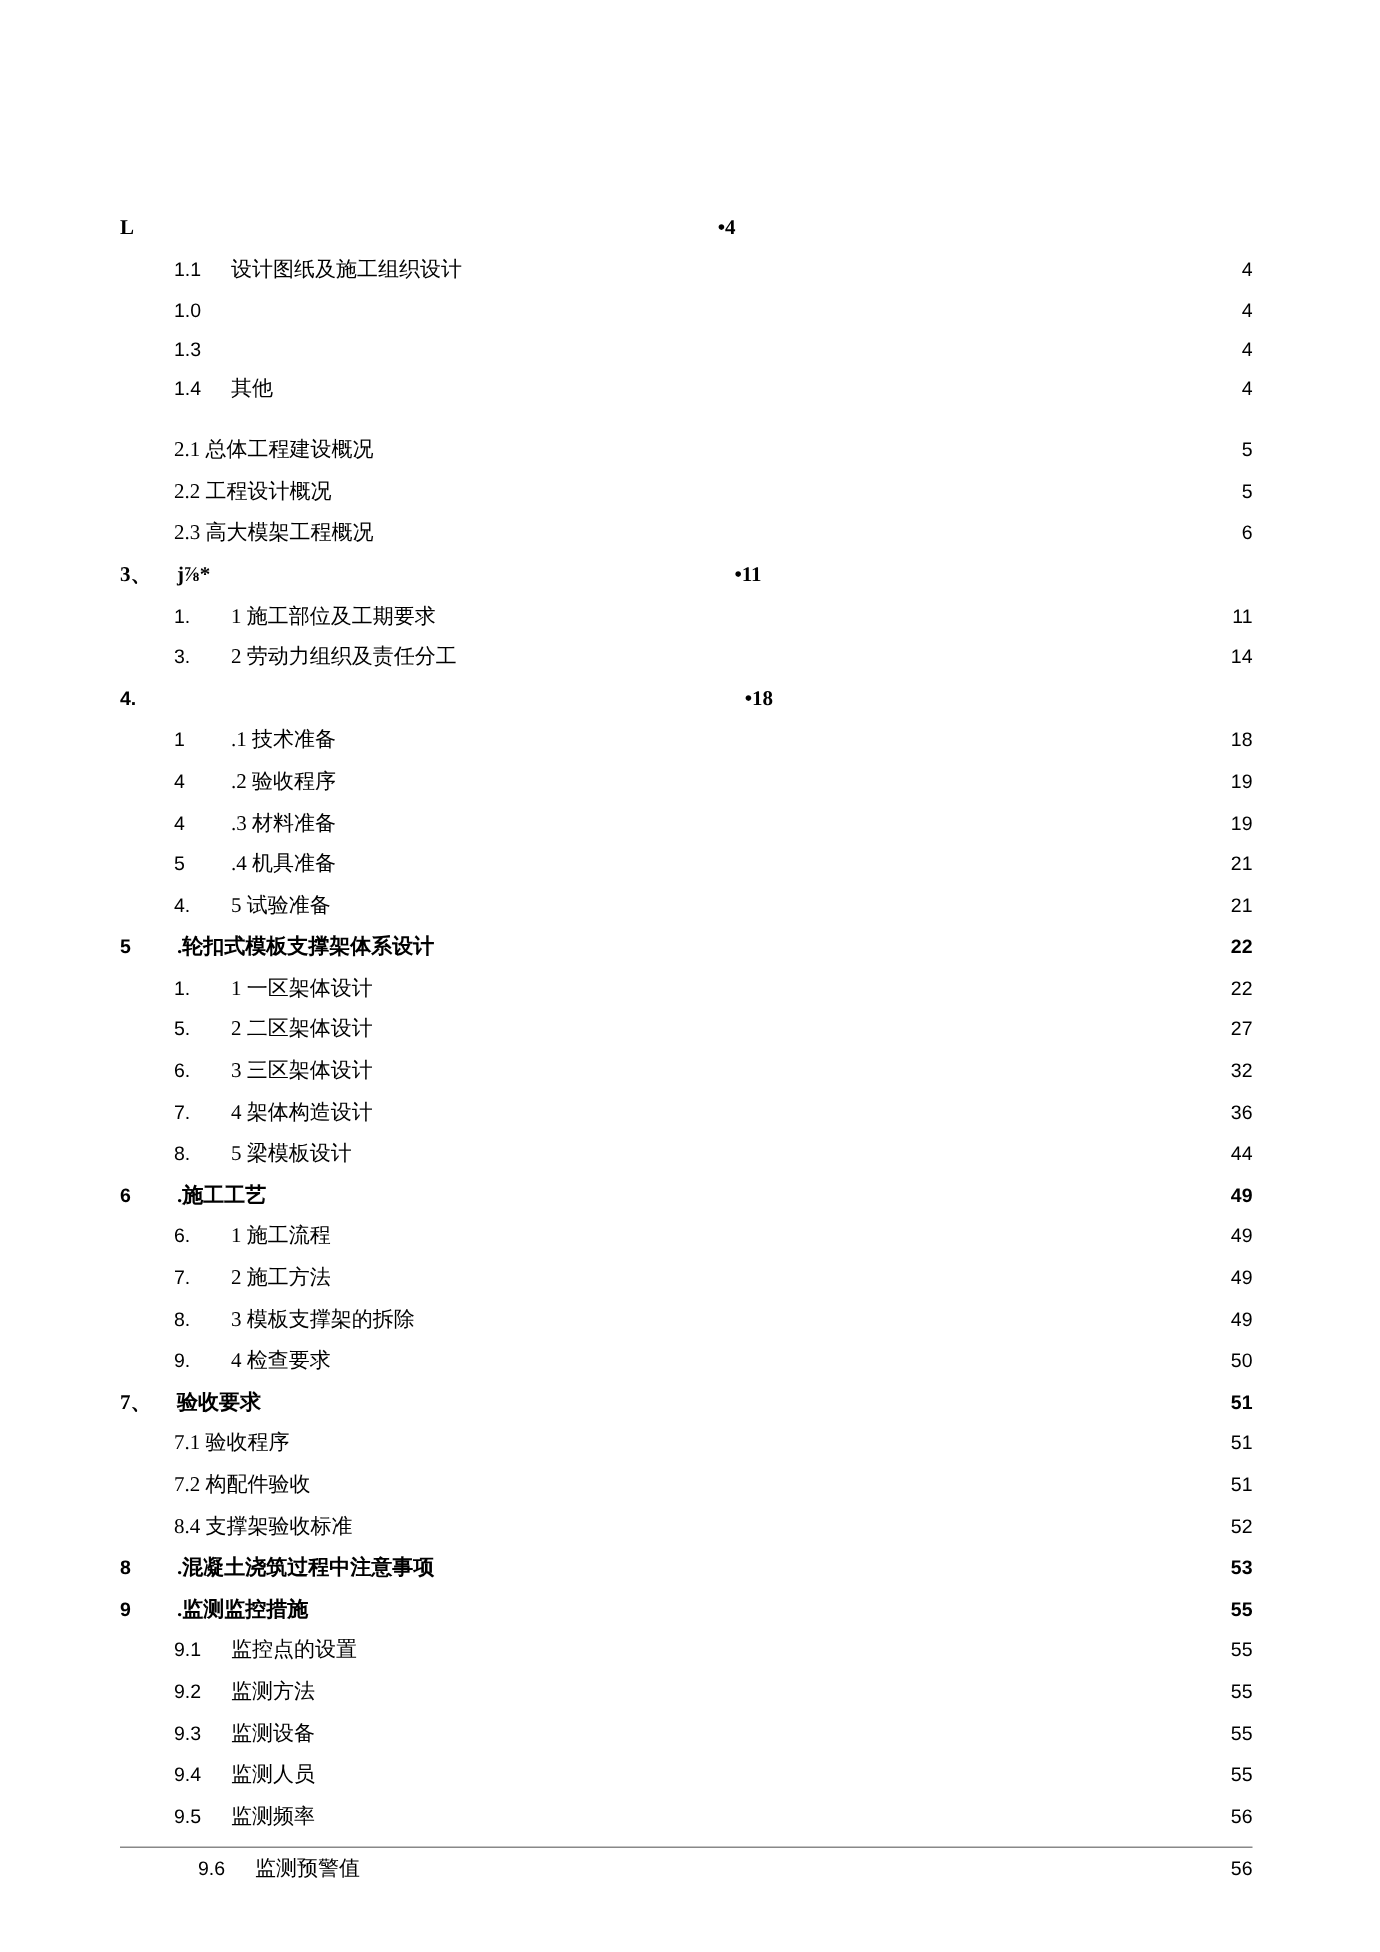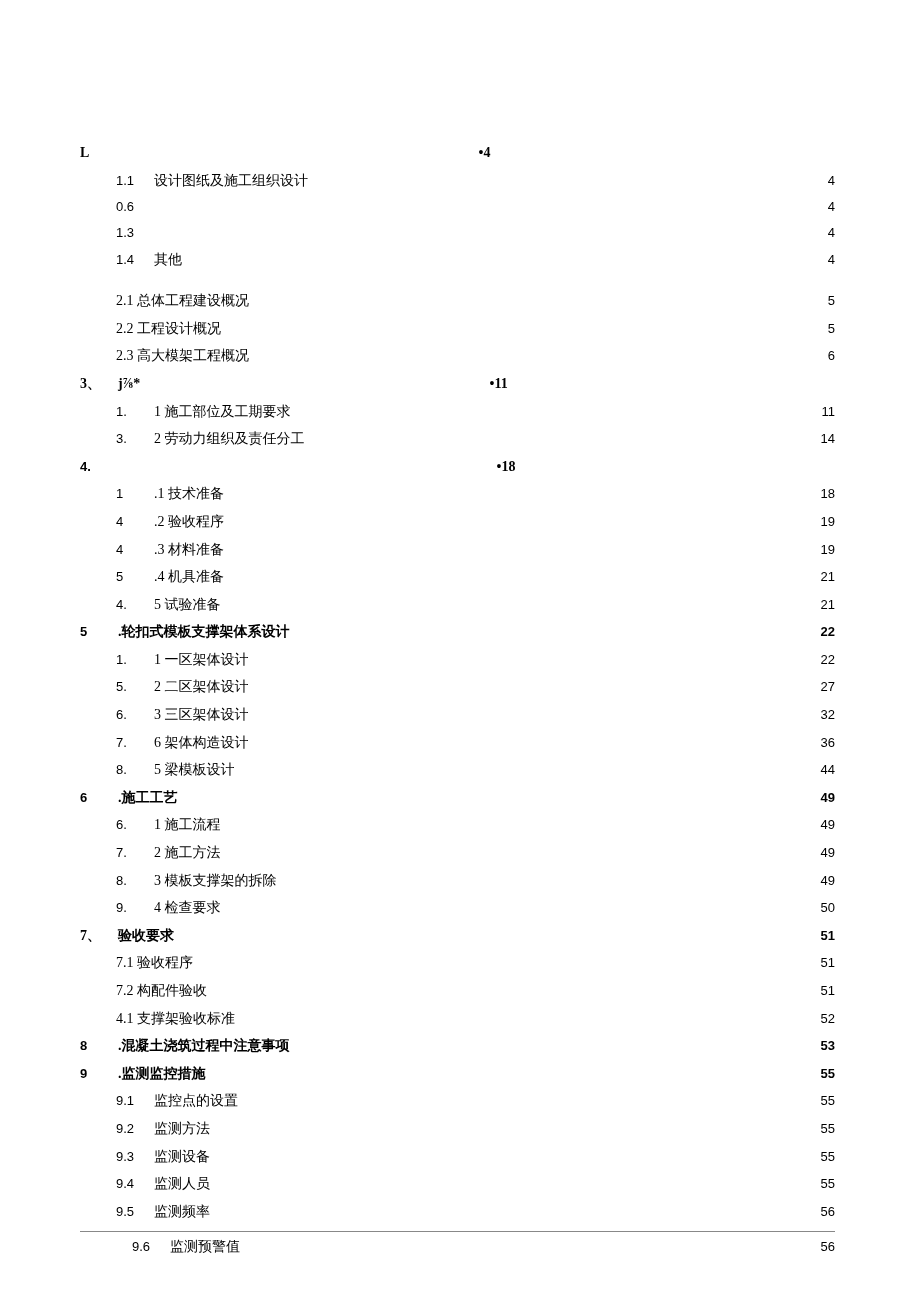--- a/index.html
+++ b/index.html
@@ -72,21 +72,21 @@
       <span class="leader thick" style="max-width: 420px;"></span>
       <span style="font-weight: bold; flex: 1 1 0%;">•4</span>
     </div>
     <div class="entry lvl2">
       <span class="num ">1.1</span>
       <span class="txt">设计图纸及施工组织设计</span>
       <span class="leader "></span>
       <span class="pg">4</span>
     </div>
     <div class="entry lvl2">
-      <span class="num ">0.6</span>
+      <span class="num ">1.0</span>
       <span class="leader "></span>
       <span class="pg">4</span>
     </div>
     <div class="entry lvl2">
       <span class="num ">1.3</span>
       <span class="leader "></span>
       <span class="pg">4</span>
     </div>
     <div class="entry lvl2">
       <span class="num ">1.4</span>
@@ -183,21 +183,21 @@
       <span class="pg">27</span>
     </div>
     <div class="entry lvl2">
       <span class="num ">6.</span>
       <span class="txt">3 三区架体设计</span>
       <span class="leader "></span>
       <span class="pg">32</span>
     </div>
     <div class="entry lvl2">
       <span class="num ">7.</span>
-      <span class="txt">6 架体构造设计</span>
+      <span class="txt">4 架体构造设计</span>
       <span class="leader "></span>
       <span class="pg">36</span>
     </div>
     <div class="entry lvl2">
       <span class="num ">8.</span>
       <span class="txt">5 梁模板设计</span>
       <span class="leader "></span>
       <span class="pg">44</span>
     </div>
     <div class="entry lvl1" style="font-weight: bold;">
@@ -240,21 +240,21 @@
       <span class="txt">7.1 验收程序</span>
       <span class="leader "></span>
       <span class="pg">51</span>
     </div>
     <div class="entry lvl2">
       <span class="txt">7.2 构配件验收</span>
       <span class="leader "></span>
       <span class="pg">51</span>
     </div>
     <div class="entry lvl2">
-      <span class="txt">4.1 支撑架验收标准</span>
+      <span class="txt">8.4 支撑架验收标准</span>
       <span class="leader "></span>
       <span class="pg">52</span>
     </div>
     <div class="entry lvl1" style="font-weight: bold;">
       <span class="num ">8</span>
       <span class="txt">.混凝土浇筑过程中注意事项</span>
       <span class="leader "></span>
       <span class="pg" style="font-weight: bold;">53</span>
     </div>
     <div class="entry lvl1" style="font-weight: bold;">

